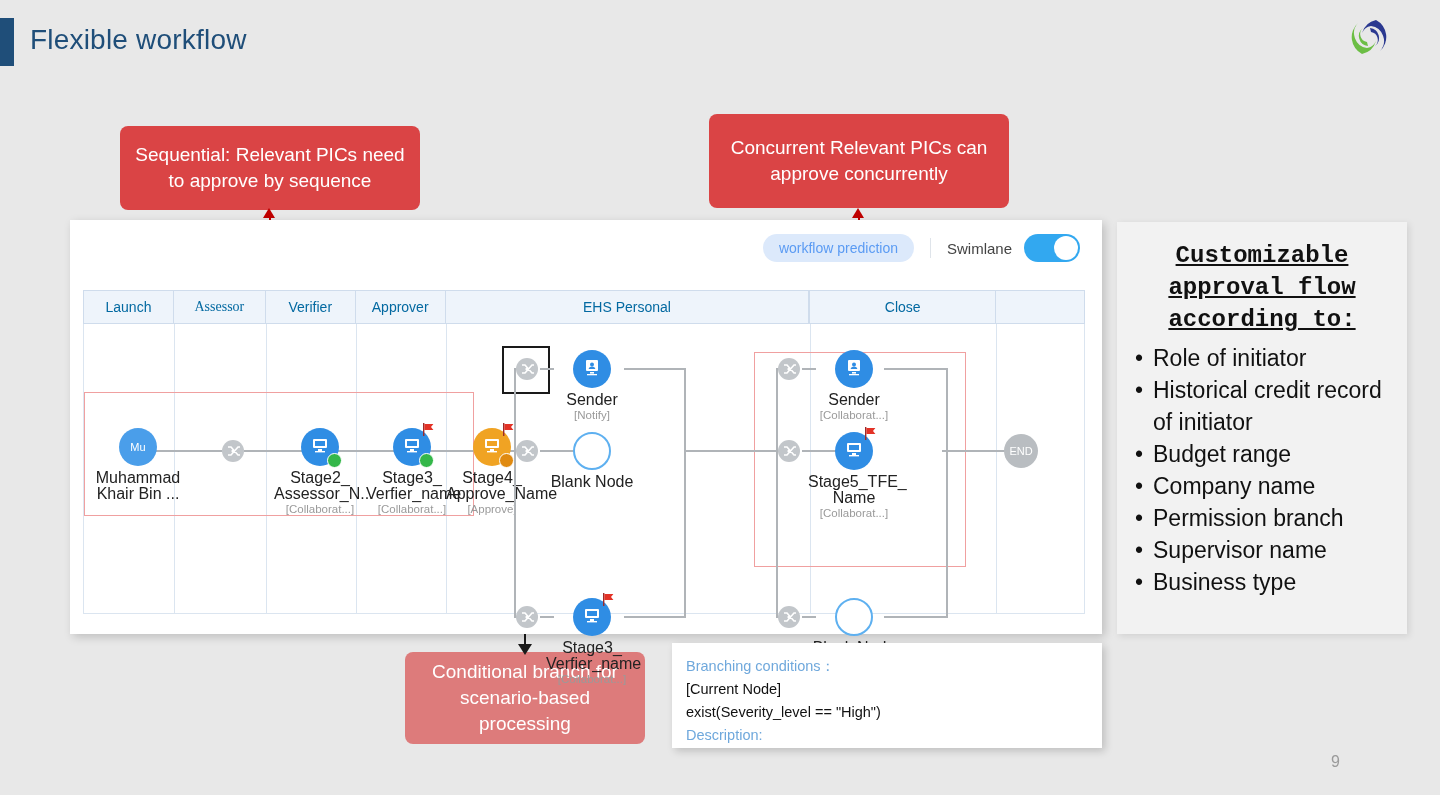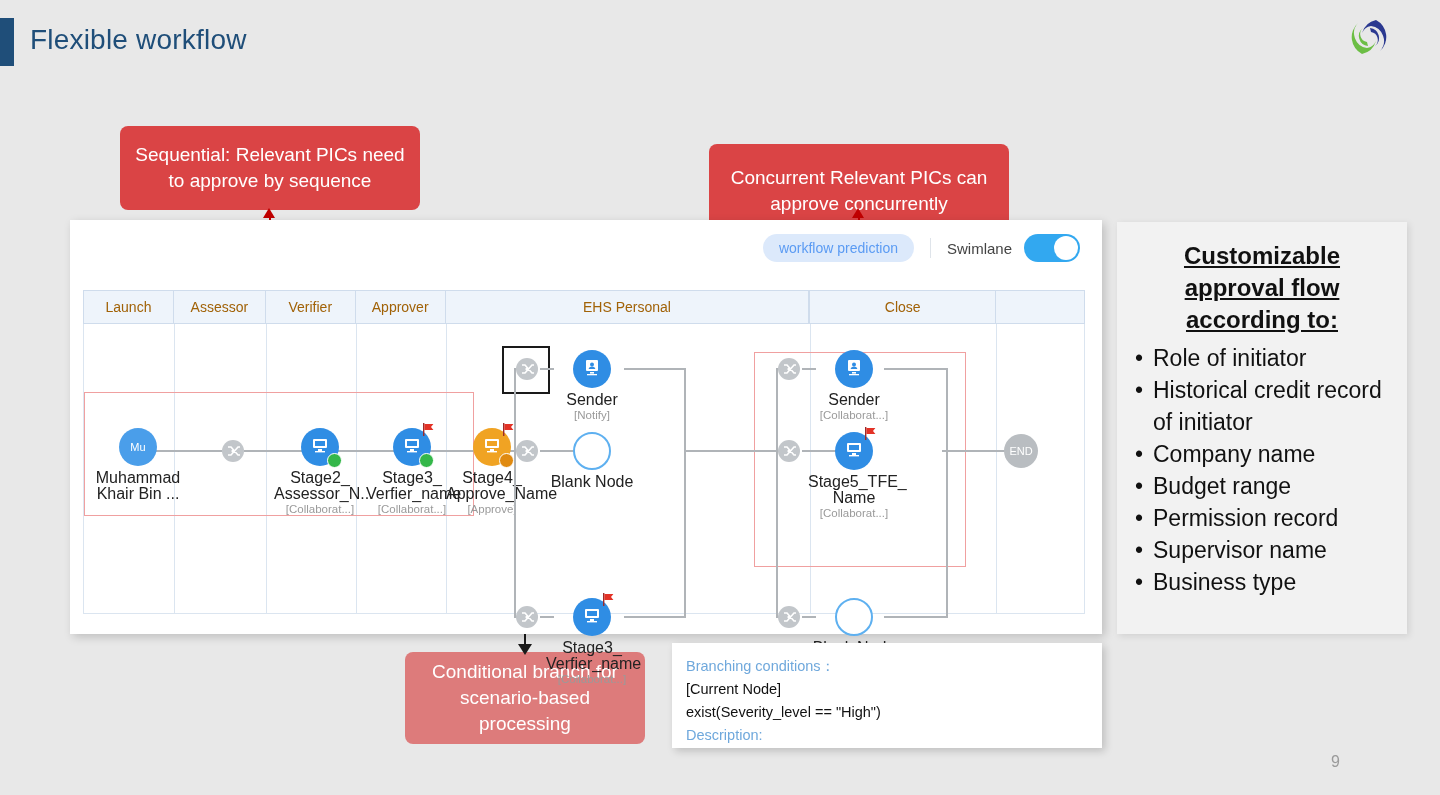--- a/index.html
+++ b/index.html
@@ -19,21 +19,21 @@
   .logo-mark{width:46px;height:46px;position:relative;}
   .logo-text{font-size:30px;font-weight:bold;color:#2b3990;letter-spacing:1px;font-family:"DejaVu Sans",sans-serif;}
 
   
   .callout{
     position:absolute;border-radius:8px;color:#fff;text-align:center;
     display:flex;align-items:center;justify-content:center;
     font-size:19px;line-height:26px;box-sizing:border-box;padding:8px 12px;
   }
   .callout.c1{left:120px;top:126px;width:300px;height:84px;background:#da4445;}
-  .callout.c2{left:709px;top:144px;width:300px;height:94px;background:#da4445;}
+  .callout.c2{left:709px;top:114px;width:300px;height:94px;background:#da4445;}
   .callout.c3{left:405px;top:652px;width:240px;height:92px;background:#dd7b7b;font-size:19px;}
 
   .arrow-line{position:absolute;background:#c00000;width:2px;}
   .arrow-head{position:absolute;width:0;height:0;}
   .arrow-up{border-left:6px solid transparent;border-right:6px solid transparent;border-bottom:10px solid #c00000;}
   .arrow-down-dark{border-left:7px solid transparent;border-right:7px solid transparent;border-top:11px solid #1a1a1a;}
 
   
   .canvas{
     position:absolute;left:70px;top:220px;width:1032px;height:414px;
@@ -47,21 +47,21 @@
   .divider{width:1px;height:20px;background:#dfe4ea;margin:0 16px;}
   .swimlane-label{font-size:15px;color:#444;margin-right:12px;}
   .toggle{width:56px;height:28px;border-radius:14px;background:#32a8f0;position:relative;}
   .toggle::after{content:"";position:absolute;right:2px;top:2px;width:24px;height:24px;border-radius:50%;background:#fff;}
 
   
   .grid{position:absolute;left:13px;top:70px;width:1002px;height:324px;}
   .gridhead{display:flex;height:34px;background:#eef4fb;border:1px solid #cfdcec;box-sizing:border-box;}
   .gch{
     display:flex;align-items:center;justify-content:center;
-    font-size:14px;color:#a16207;border-right:1px solid #cfdcec;box-sizing:border-box;height:100%;
+    font-size:14px;color:#0369a1;border-right:1px solid #cfdcec;box-sizing:border-box;height:100%;
   }
   .gch:last-child{border-right:none;}
   .gridbody{position:relative;height:290px;border:1px solid #dbe5f0;border-top:none;box-sizing:border-box;}
   .vline{position:absolute;top:0;bottom:0;width:1px;background:#dbe5f0;}
 
   
   .node{position:absolute;width:92px;text-align:center;}
   .nicon{width:38px;height:38px;border-radius:50%;margin:0 auto;position:relative;}
   .nicon.blue{background:#2f8de4;}
   .nicon.orange{background:#f0a323;}
@@ -151,21 +151,21 @@
     <span class="pill">workflow prediction</span>
     <span class="divider"></span>
     <span class="swimlane-label">Swimlane</span>
     <span class="toggle"></span>
   </div>
 
   <div class="grid">
 
     <div class="gridhead">
       <div class="gch" style="width:90px;">Launch</div>
-      <div class="gch" style="width:92px;">Assessor</div>
+      <div class="gch" style="width:92px;font-family:Liberation Serif, serif;">Assessor</div>
       <div class="gch" style="width:90px;">Verifier</div>
       <div class="gch" style="width:90px;">Approver</div>
       <div class="gch" style="width:364px;">EHS Personal</div>
       <div class="gch" style="width:0px;"></div>
       <div class="gch" style="width:186px;">Close</div>
       <div class="gch" style="width:88px;"></div>
     </div>
 
     <div class="gridbody">
       <div class="vline" style="left:90px;"></div>
@@ -412,29 +412,29 @@
       </div>
 
       <div class="endnode" style="left:920px;top:110px;">
         <span>END</span>
       </div>
     </div>
   </div>
 </div>
 
 <div class="side">
-  <div class="side-title" style="white-space:pre-line;">Customizable
+  <div class="side-title" style="white-space:pre-line;font-family:Liberation Mono, monospace;">Customizable
 approval flow
 according to:</div>
   <ul class="side-list">
     <li>Role of initiator</li>
     <li>Historical credit record of initiator</li>
+    <li>Budget range</li>
     <li>Company name</li>
-    <li>Budget range</li>
-    <li>Permission record</li>
+    <li>Permission branch</li>
     <li>Supervisor name</li>
     <li>Business type</li>
   </ul>
 </div>
 
 <div class="branch">
   <div class="bl accent">Branching conditions：</div>
   <div class="bl">[Current Node]</div>
   <div class="bl">exist(Severity_level == "High")</div>
   <div class="bl accent">Description:</div>

